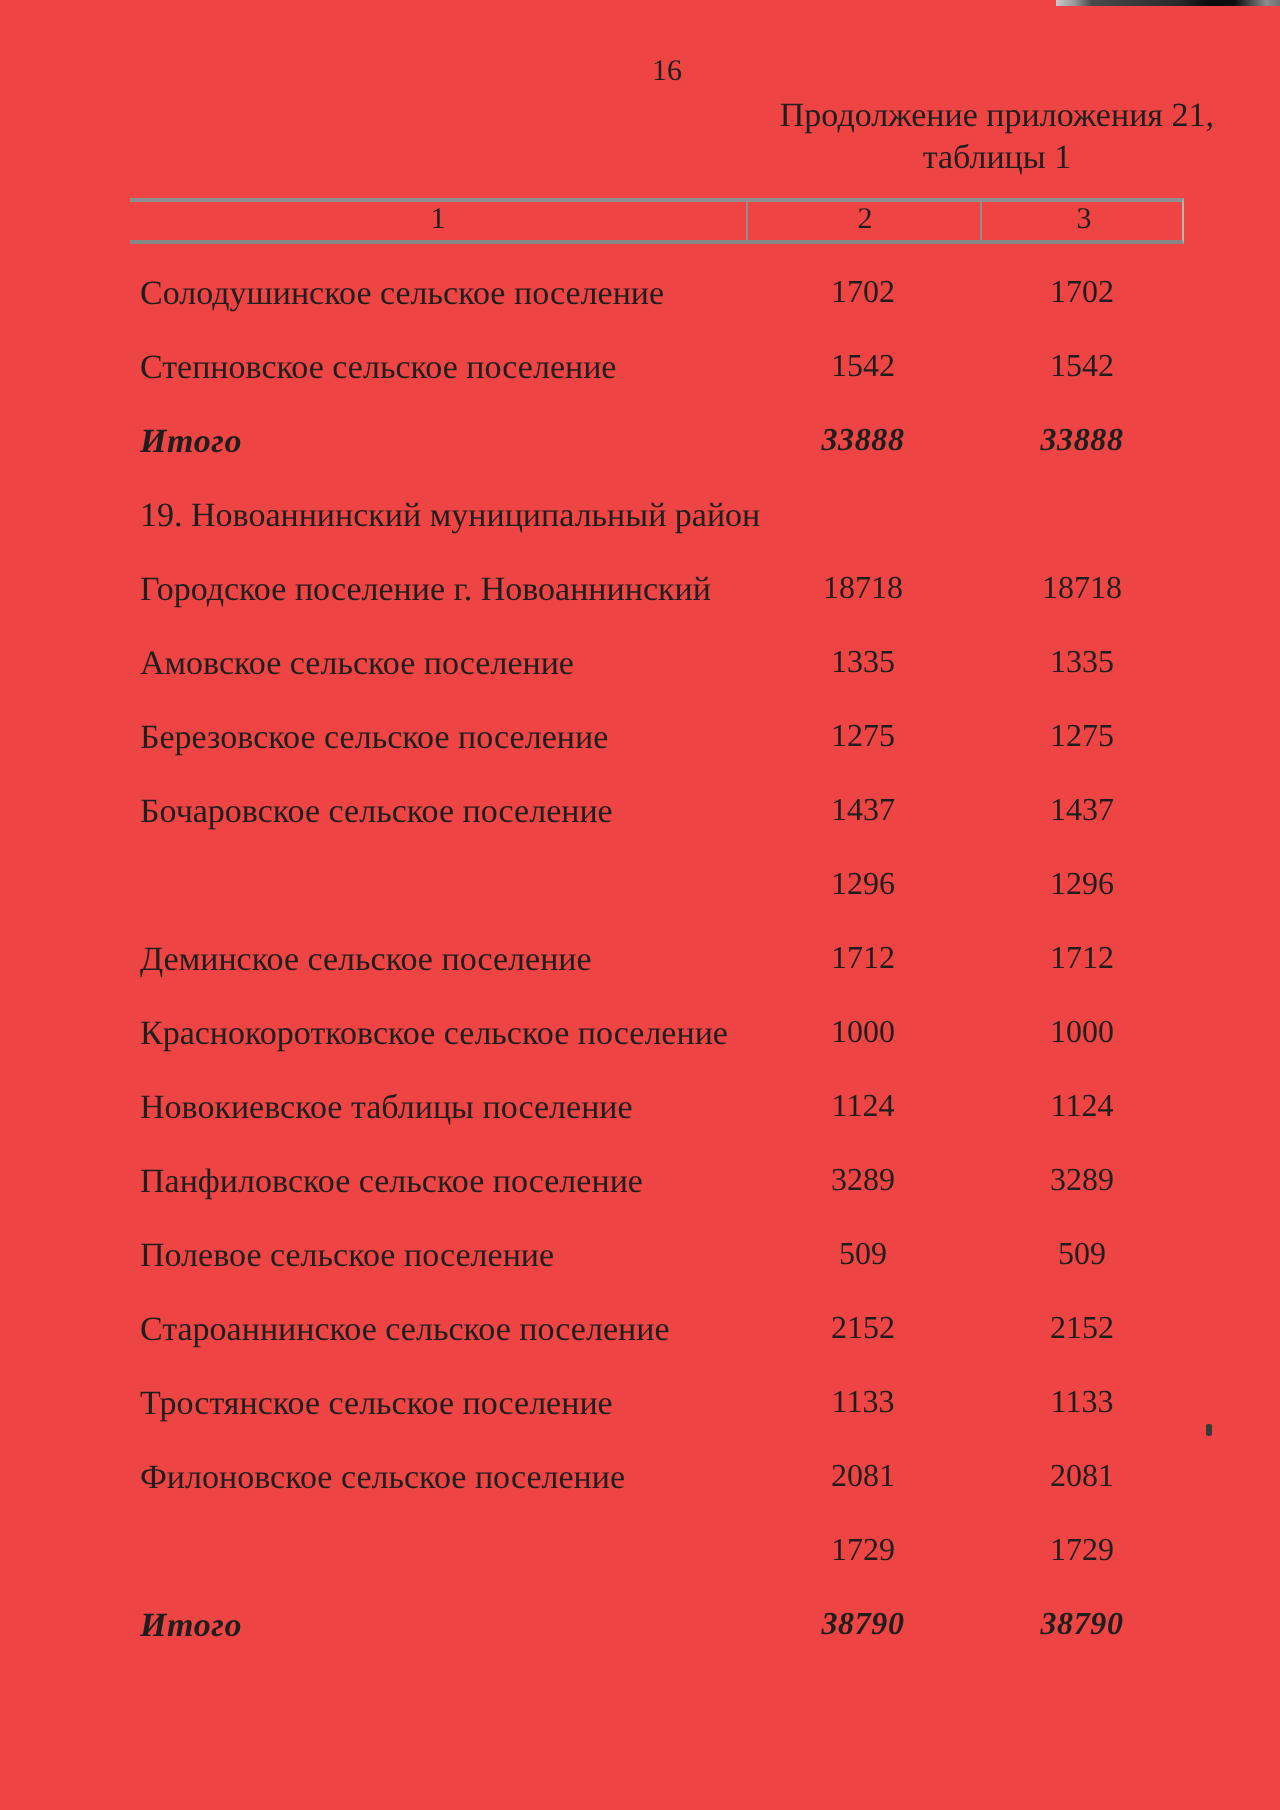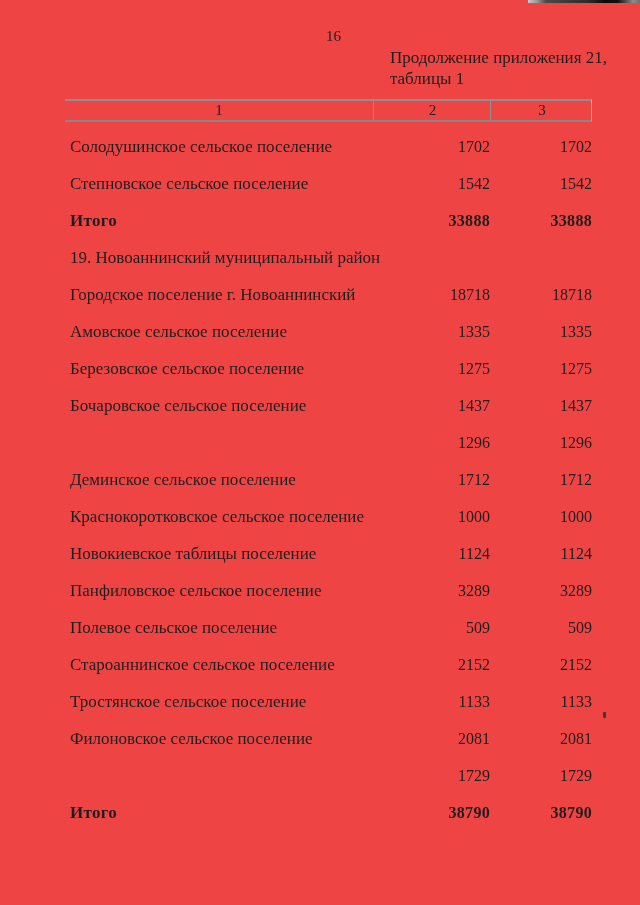--- a/index.html
+++ b/index.html
@@ -34,21 +34,21 @@
     border-radius: 1px;
   }
   .page-number {
     position: absolute;
     left: 326px; top: 28px;
     font-size: 15px;
   }
   .doc-header {
     position: absolute;
     top: 47px; right: 33px;
-    text-align: left;
+    text-align: center;
     font-size: 17px;
     line-height: 21px;
   }
   
   .thead {
     position: absolute;
     left: 65px; top: 99px;
     width: 527px; height: 23px;
     border-top: 2px solid #8f8f8f;
     border-bottom: 2px solid #878787;
@@ -82,29 +82,30 @@
     left: 70px; top: 50%;
     transform: translateY(-50%);
     font-size: 17px;
     white-space: nowrap;
   }
   .row .v2, .row .v3 {
     position: absolute;
     top: 50%;
     transform: translateY(-50%);
     font-size: 16px;
-    text-align: right;
+    text-align: center;
   }
   .row .v2 { left: 373px; width: 117px; }
   .row .v3 { left: 490px; width: 102px; }
   .row.bold .name,
   .row.bold .v2,
   .row.bold .v3 {
     font-weight: bold;
     letter-spacing: 0.3px;
+    font-style: italic;
   }
 </style>
 </head>
 <body>
 
 <div class="page">
 
   <div class="scan-bar"></div>
   <div class="scan-speck"></div>
 

